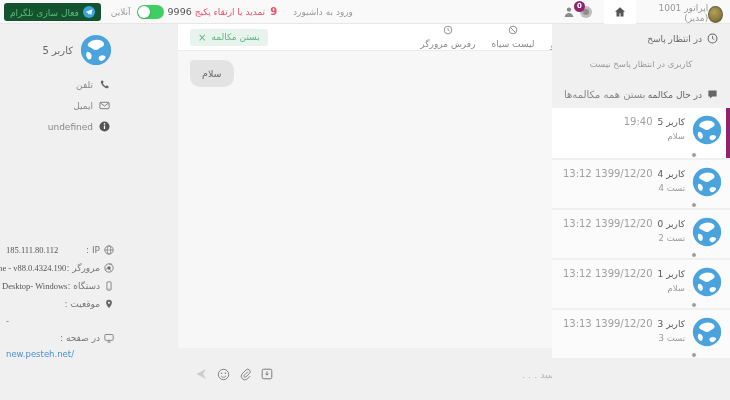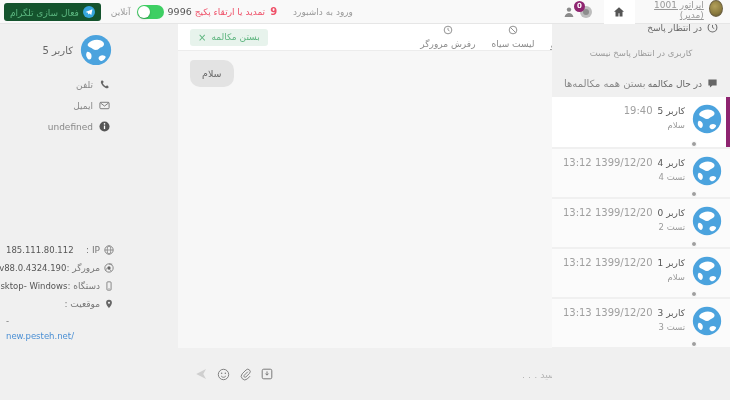--- a/index.html
+++ b/index.html
@@ -2,21 +2,21 @@
 <html lang="fa" dir="rtl"><head>
 <meta charset="utf-8">
 <style>
   * { box-sizing: border-box; margin: 0; padding: 0; }
   html,body { width:730px; height:400px; overflow:hidden; }
   body { font-family:"DejaVu Sans","Liberation Sans",sans-serif; background:#f0f0f0; position:relative; direction:rtl; color:#777; }
   svg { display:block; }
 
   
   .topbar { position:absolute; top:0; right:0; left:0; height:24px; background:#f9f9f9; border-bottom:1px solid #e6e6e6; display:flex; align-items:center; font-size:9px; color:#999; z-index:5; }
-  .op-chip { display:flex; align-items:flex-start; gap:5px; padding:0 7px; height:100%; cursor:pointer;text-decoration:underline; }
+  .op-chip { display:flex; align-items:flex-end; padding:0 7px; height:100%; cursor:pointer; }
   .op-avatar { width:17px; height:17px; border-radius:50%; background:radial-gradient(circle at 40% 35%, #b3a05a, #8a7a3e 60%, #5c5130); border:1px solid #6d6143; }
   .home-btn { width:37px; height:24px; background:#fff; display:flex; align-items:center; justify-content:center; cursor:pointer; }
   .notif-btn { position:relative; margin:0 11px 0 4px; cursor:pointer; }
   .badge-0 { position:absolute; top:-4px; left:-5px; background:#8e2470; color:#fff; font-size:7px; width:11px; height:11px; line-height:11px; border-radius:50%; text-align:center; font-weight:bold; }
   .person-btn { margin-left:4px; cursor:pointer; }
   .dash-link { margin-right:206px; color:#9a9a9a; cursor:pointer; white-space:nowrap; }
   .renew-link { margin-right:16px; color:#ef5068; display:flex; align-items:center; gap:5px; cursor:pointer; white-space:nowrap; }
   .renew-badge { font-weight:bold; font-size:10px; }
   .credit { margin-right:3px; color:#555; font-size:9.5px; }
   .online-group { margin-right:4px; display:flex; align-items:center; gap:6px; }
@@ -26,39 +26,39 @@
 
   
   .visitor { position:absolute; top:24px; left:0; bottom:0; width:122px; background:#f0f0f0; font-size:9px; }
   .v-head { display:flex; align-items:center; gap:7px; padding:10px 10px 8px; }
   .v-name { color:#666; font-size:10px; }
   .avatar-globe { position:relative; flex:none; }
   .contact-row { display:flex; align-items:center; gap:6px; padding:5px 12px; color:#888; }
   .v-details { margin-top:104px; }
   .detail-row { display:flex; align-items:center; justify-content:space-between; padding:4px 8px 4px 6px; }
   .detail-label { display:flex; align-items:flex-end; gap:4px; color:#777; white-space:nowrap; }
-  .detail-value { direction:ltr; text-align:left; color:#555; font-size:8.5px; white-space:nowrap; }
+  .detail-value { direction:ltr; text-align:left; color:#555; font-size:8.5px; white-space:nowrap;font-family:Liberation Serif, serif; }
   .value-line { padding:3px 6px; direction:ltr; text-align:left; color:#777; font-size:8.5px; }
   .page-link { padding:2px 6px; direction:ltr; text-align:left; color:#4a8fd4; font-size:8.5px; cursor:pointer; }
 
   
   .main { position:absolute; top:24px; right:122px; left:178px; bottom:0; background:#f7f7f7; }
   .chat-header { height:27px; background:#fff; border-bottom:1px solid #ececec; display:flex; align-items:center; padding:0 12px; gap:16px; font-size:9px; color:#8a8a8a; }
   .hdr-action { display:flex; align-items:center; gap:4px; cursor:pointer; white-space:nowrap;flex-direction:column; }
   .close-btn { margin-right:auto; background:#e7f3ec; color:#5eb57f; border-radius:3px; padding:3px 8px; display:flex; align-items:center; gap:5px; cursor:pointer; }
   .close-x { font-size:10px; }
   .bubble { position:absolute; top:36px; left:12px; background:#e3e3e3; color:#666; font-size:9.5px; padding:8px 12px; border-radius:10px; border-top-left-radius:4px; }
   .composer { position:absolute; bottom:0; left:0; right:0; height:52px; display:flex; align-items:center; padding:0 14px; background:#f0f0f0; }
   .composer input { flex:1; border:none; outline:none; background:transparent; font-family:inherit; font-size:9.5px; color:#555; direction:rtl; }
   .composer input::placeholder { color:#b5b5b5; letter-spacing:.5px; }
   .composer-icons { display:flex; align-items:center; gap:9px; direction:ltr; margin-left:2px; }
   .composer-icons > span { cursor:pointer; }
 
   
-  .convs { position:absolute; top:12px; right:0; bottom:0; width:178px; background:#f0f0f0; font-size:9px; }
+  .convs { position:absolute; top:23px; right:0; bottom:0; width:178px; background:#f0f0f0; font-size:9px; }
   .sec-header { display:flex; align-items:center; gap:5px; padding:10px 12px 6px; color:#666; }
   .waiting-empty { text-align:center; color:#9a9a9a; font-size:8.5px; padding:9px 4px 13px; }
   .active-header { display:flex; align-items:center; justify-content:space-between; padding:7px 12px 8px; color:#666; }
   .active-title { display:flex; align-items:center; gap:5px; }
   .close-all { font-size:10px; color:#8a8a8a; cursor:pointer; }
   .conv { position:relative; background:#fbfbfb; margin-bottom:2px; height:48px; padding:7px 8px 0; display:flex; gap:7px; cursor:pointer; }
   .conv.selected { background:#fff; height:50px; }
   .sel-bar { position:absolute; top:0; bottom:0; right:0; width:4px; background:#8e2470; }
   .conv-body { flex:1; overflow:hidden; padding-top:1px; }
   .conv-top { display:flex; align-items:baseline; gap:5px; }
@@ -203,20 +203,31 @@
             <svg width="10" height="10" viewBox="0 0 12 12">
               <path d="M6 1a3.5 3.5 0 013.5 3.5C9.5 7 6 11 6 11S2.5 7 2.5 4.5A3.5 3.5 0 016 1z" fill="#666"></path>
               <circle cx="6" cy="4.5" r="1.3" fill="#f0f0f0"></circle>
             </svg>
           </span>
           <span>موقعیت :</span>
         </span>
       <span class="detail-value"></span>
     </div>
     <div class="value-line">-</div>
+    <div class="detail-row">
+      <span class="detail-label">
+          <span>
+            <svg width="10" height="10" viewBox="0 0 12 12">
+              <rect x="1" y="1.8" width="10" height="7" rx="1" fill="none" stroke="#666" stroke-width=".9"></rect>
+              <path d="M4 11h4M6 8.8V11" stroke="#666" stroke-width=".8"></path>
+            </svg>
+          </span>
+          <span>در صفحه :</span>
+        </span>
+    </div>
     <div class="page-link">new.pesteh.net/</div>
   </div>
 </div>
 
 <div class="main">
   <div class="chat-header">
     <div class="hdr-action">
       <span>
           <svg width="11" height="11" viewBox="0 0 12 12">
             <path d="M5 3L1.5 6 5 9V7.2c2.8 0 4.7.9 5.8 2.8.1-3.7-2.6-5.8-5.8-5.8z" fill="#8a8a8a"></path>

